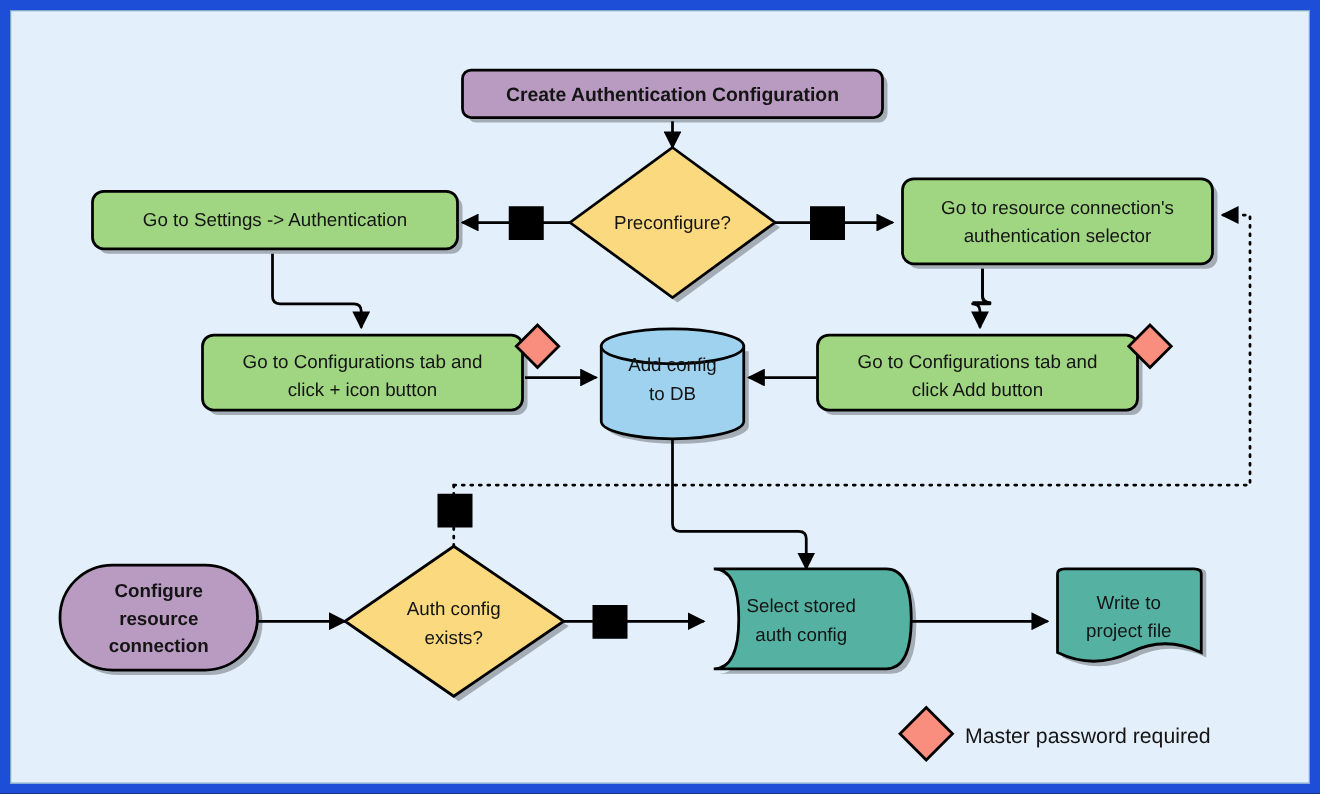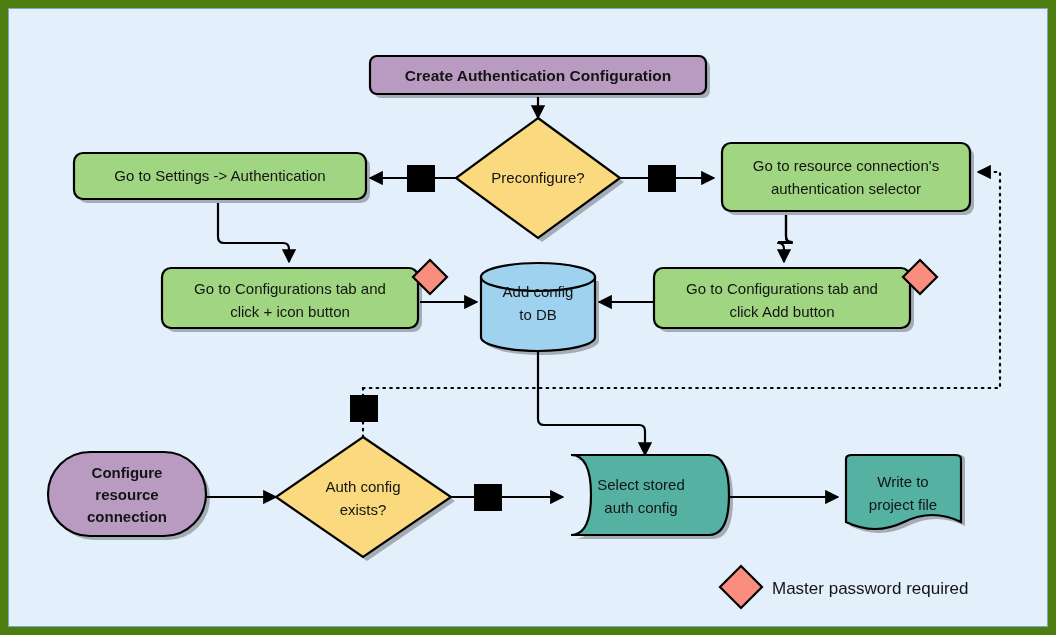--- a/index.html
+++ b/index.html
@@ -4,21 +4,21 @@
 <style>
   html, body {
     margin: 0;
     padding: 0;
     background: #000000;
   }
   #canvas {
     position: relative;
     width: 1056px;
     height: 635px;
-    background: #4d7c0f;
+    background: #1d4ed8;
     font-family: "Liberation Sans", sans-serif;
     overflow: hidden;
   }
   #diagram-surface {
     position: absolute;
     left: 8px;
     top: 8px;
     width: 1040px;
     height: 619px;
     background: #e3effb;

